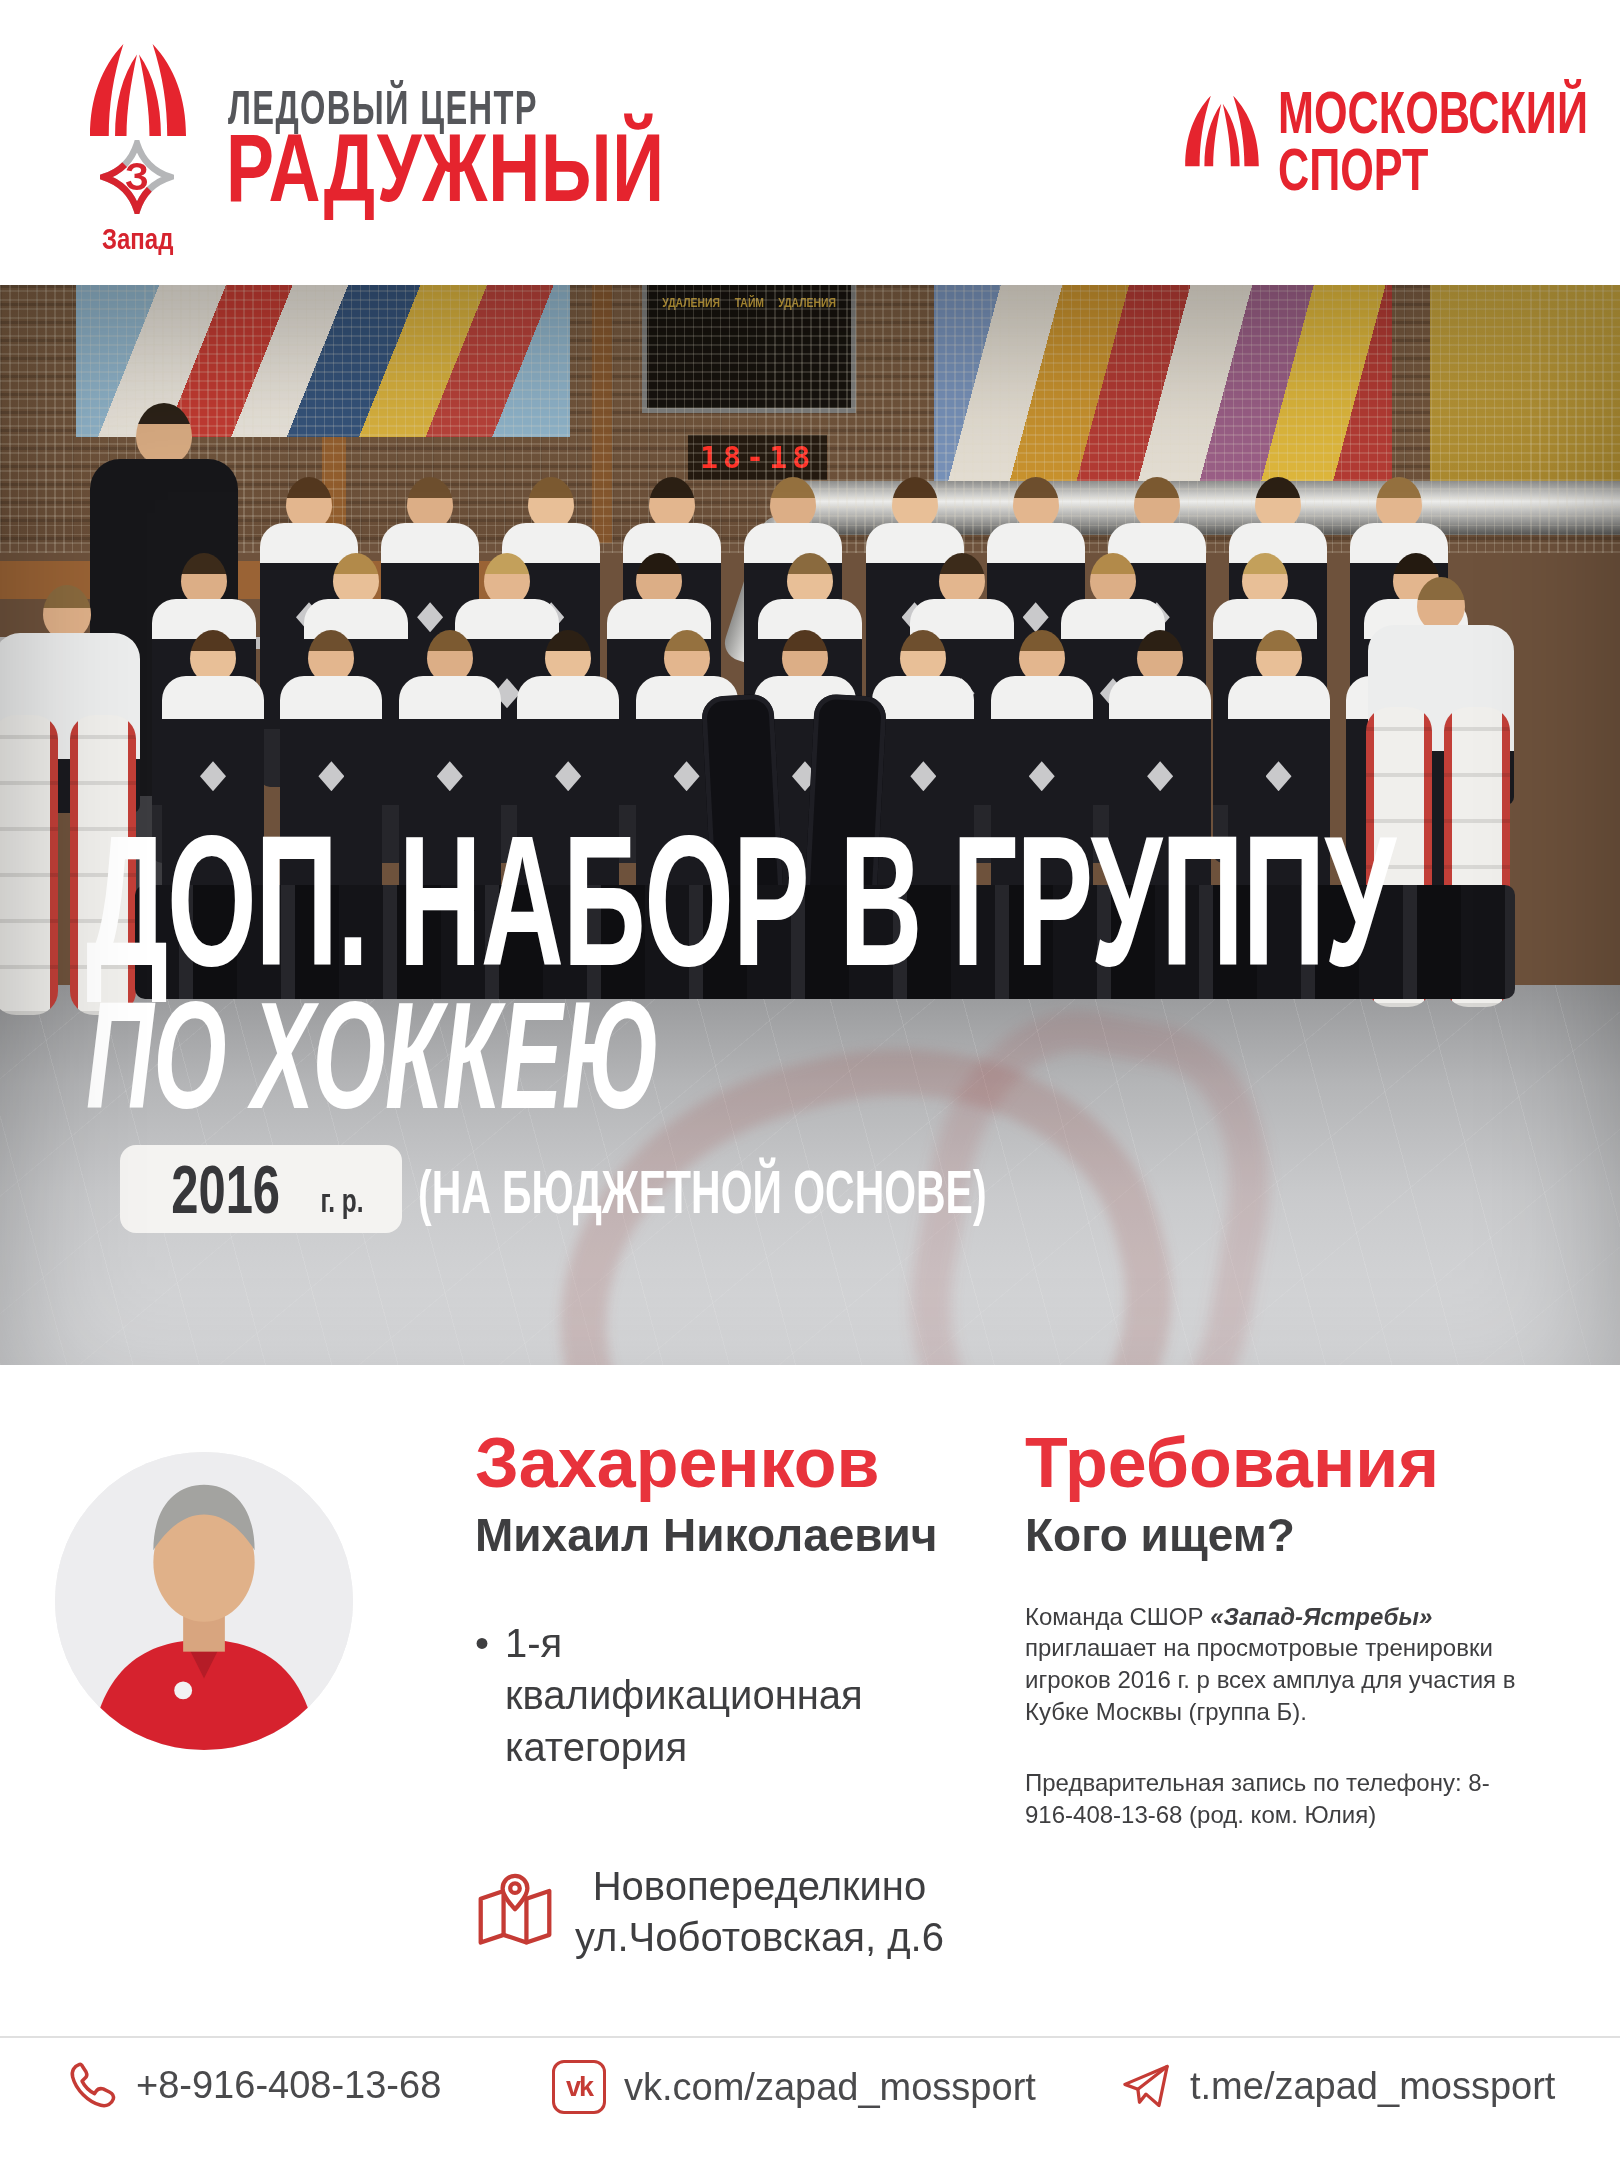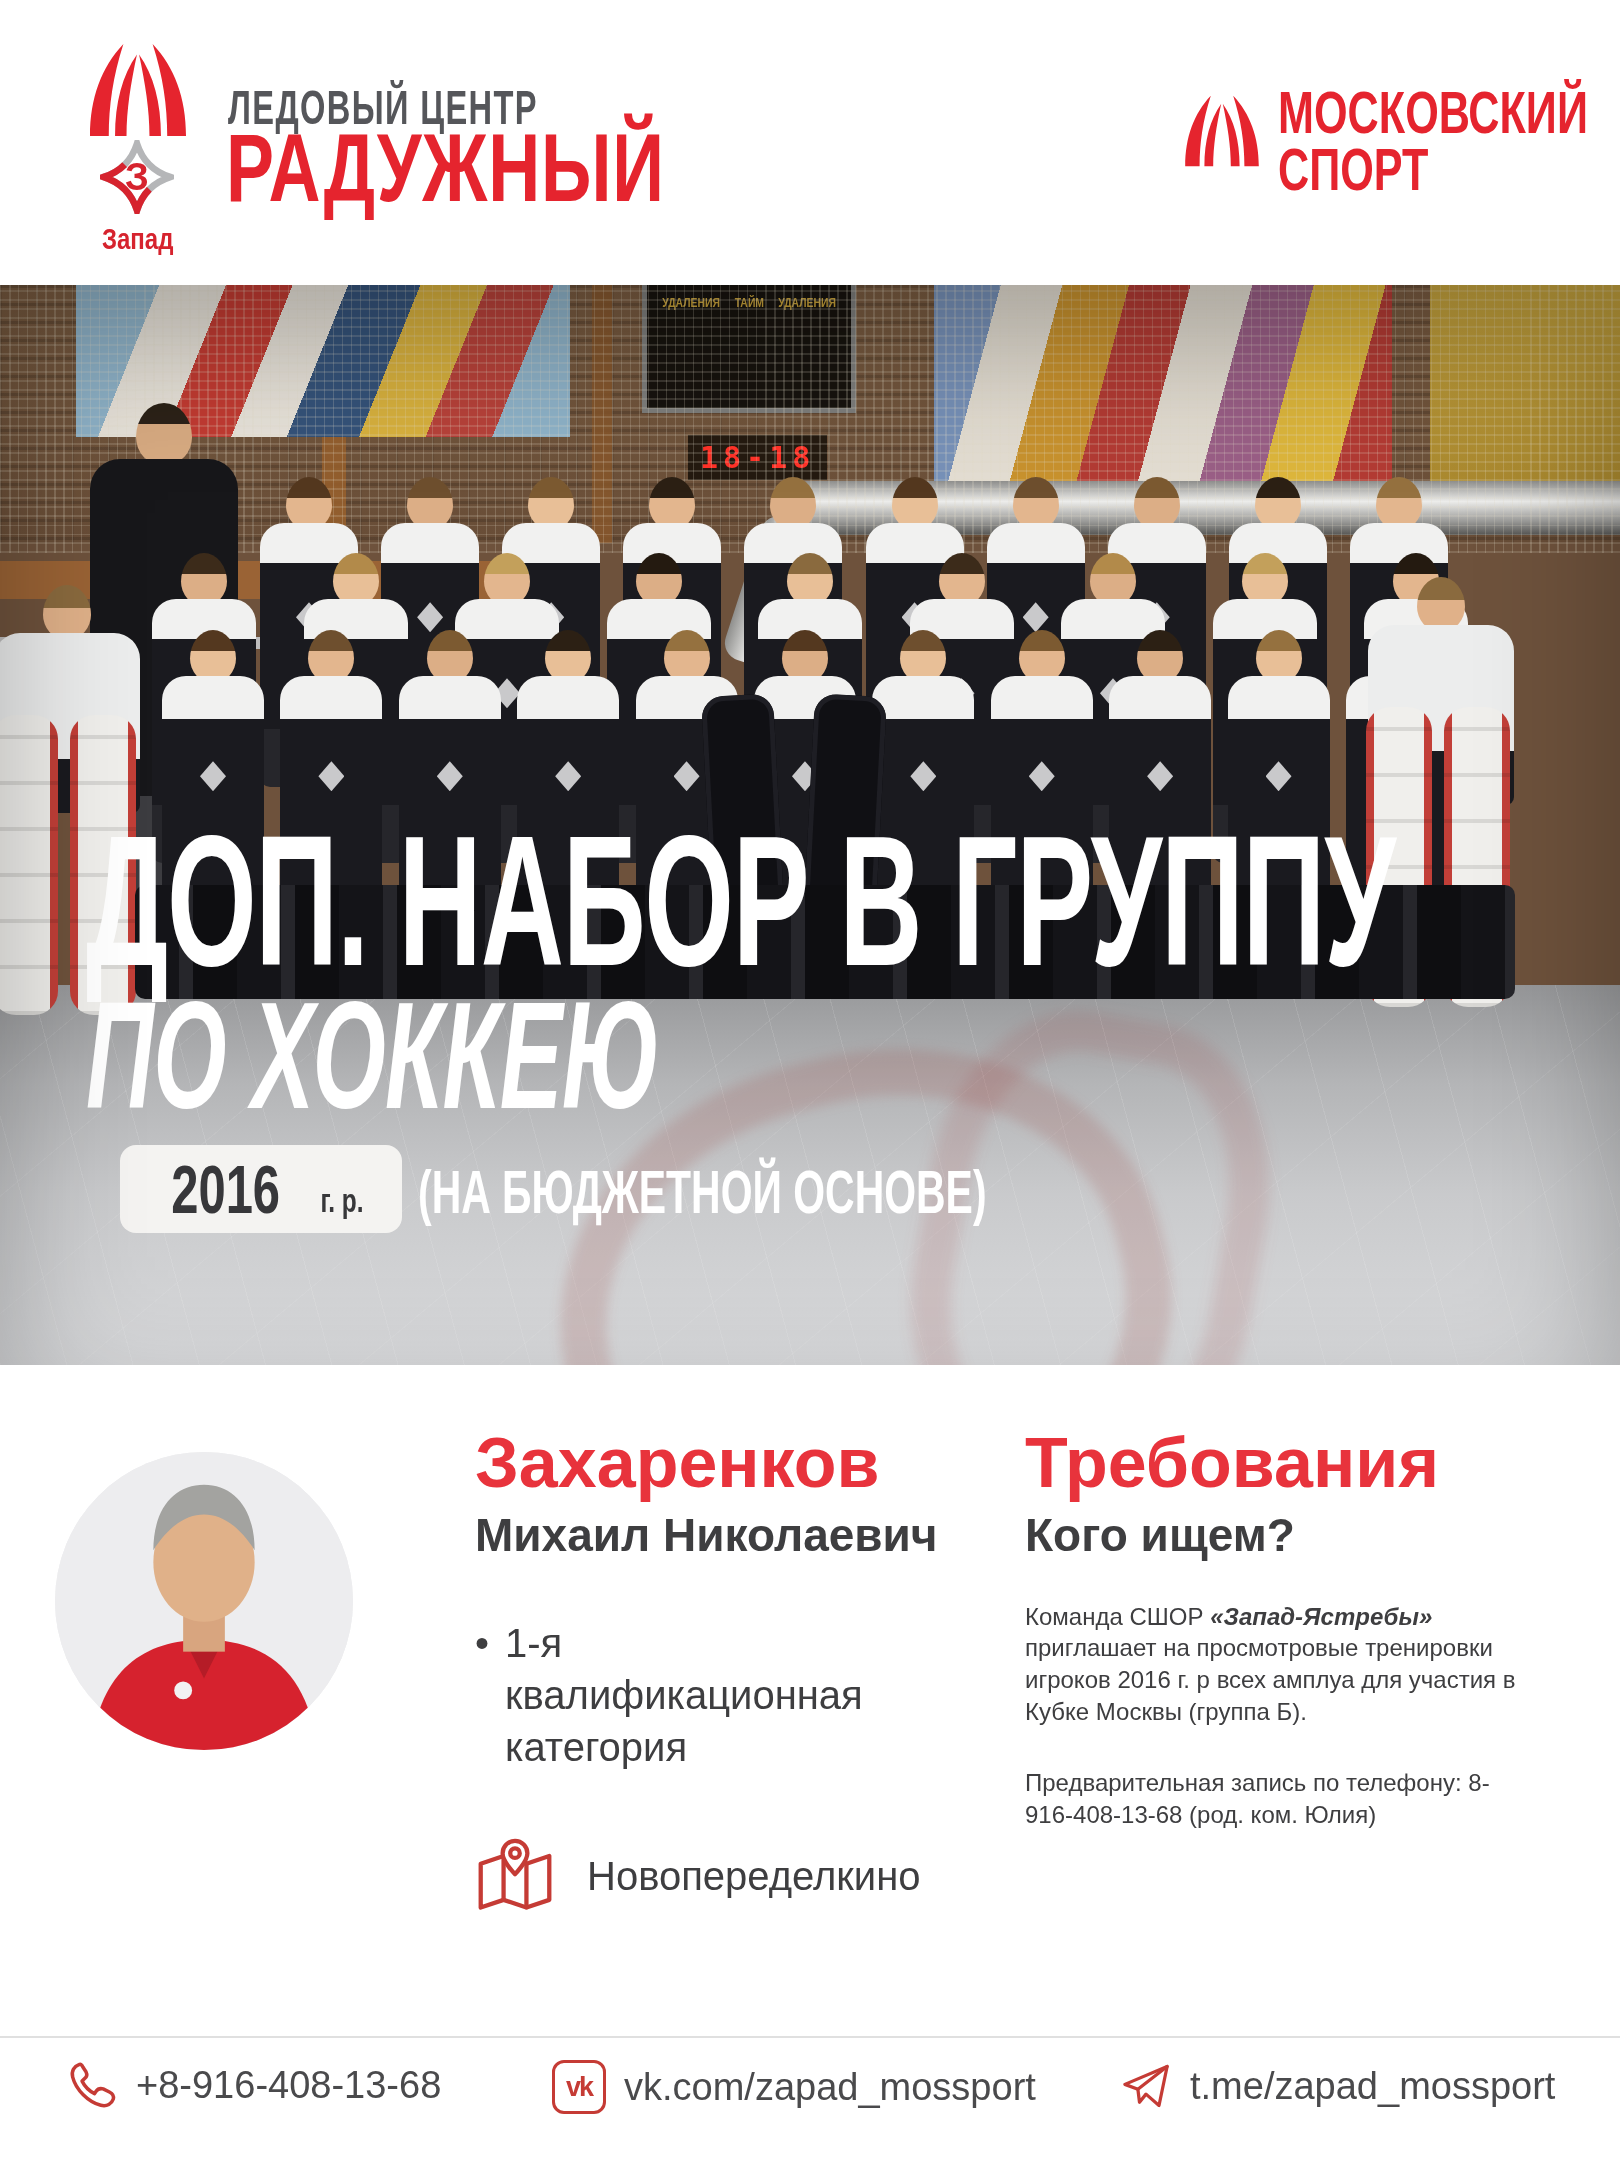--- a/index.html
+++ b/index.html
@@ -118,21 +118,21 @@
   .badge-suffix{font-weight:bold;font-size:34px;color:#37373a;line-height:1;margin-top:22px;}
   .hero-note{left:418px;top:876px;z-index:6;font-weight:bold;font-size:62px;color:#fff;line-height:1;}
 
   
   .avatar{left:55px;top:1452px;width:298px;height:298px;border-radius:50%;overflow:hidden;background:#ededef;}
   .coach-text{left:475px;top:1428px;width:530px;}
   .h-red{font-weight:bold;font-size:70px;color:#e8333c;line-height:1;margin:0;}
   .h-dark{font-weight:bold;font-size:46px;color:#3e3e40;line-height:1.1;margin:12px 0 0 0;}
   .qual{margin-top:56px;display:flex;gap:16px;font-size:40px;line-height:1.3;color:#3e3e40;width:440px;}
   .qual .dot{flex:0 0 auto;}
-  .location{margin-top:64px;display:flex;align-items:center;gap:32px;text-align:center;}
+  .location{margin-top:88px;display:flex;align-items:center;gap:20px;text-align:center;}
   .loc-text{font-size:40px;line-height:1.28;color:#3e3e40;}
   .req-col{left:1025px;top:1428px;width:500px;}
   .req-col p{margin:40px 0 0 0;font-size:24px;line-height:1.32;color:#3e3e40;}
   .req-col strong em{font-style:italic;}
 
   
   .divider{left:0;top:2036px;width:1620px;height:2px;background:#e0e0e0;}
   .f-item{position:absolute;top:2060px;display:flex;align-items:center;gap:18px;font-size:38px;color:#4a4a4c;}
   .f-phone{left:68px;} .f-vk{left:552px;} .f-tg{left:1120px;}
   .vk-badge{width:54px;height:54px;border:3px solid #c53b35;border-radius:12px;display:flex;align-items:center;
@@ -392,20 +392,21 @@
     <div class="location">
       <svg width="80" height="80" viewBox="0 0 84 84" fill="none" stroke="#c53b35" stroke-width="4.5" stroke-linejoin="round" stroke-linecap="round">
         <path d="M6 28 L30 20 L54 28 L78 20 L78 66 L54 74 L30 66 L6 74 Z"></path>
         <path d="M30 20 L30 66"></path>
           <path d="M54 28 L54 74"></path>
         <path d="M42 4 a13 13 0 0 1 13 13 c0 9 -13 22 -13 22 s-13 -13 -13 -22 a13 13 0 0 1 13 -13 Z" fill="#ffffff"></path>
         <circle cx="42" cy="17" r="5"></circle>
       </svg>
       <div class="loc-text">
         <div>Новопеределкино</div>
+        <div>ул.Чоботовская, д.6</div>
       </div>
     </div>
   </div>
 
   <div class="abs req-col">
     <h2 class="h-red">Требования</h2>
     <h3 class="h-dark">Кого ищем?</h3>
     <p><span>Команда СШОР </span><strong><em>«Запад-Ястребы»</em></strong><span> приглашает на просмотровые тренировки игроков 2016 г. р всех амплуа для участия в Кубке Москвы (группа Б).</span></p>
     <p>Предварительная запись по телефону: 8-916-408-13-68 (род. ком. Юлия)</p>
   </div>

